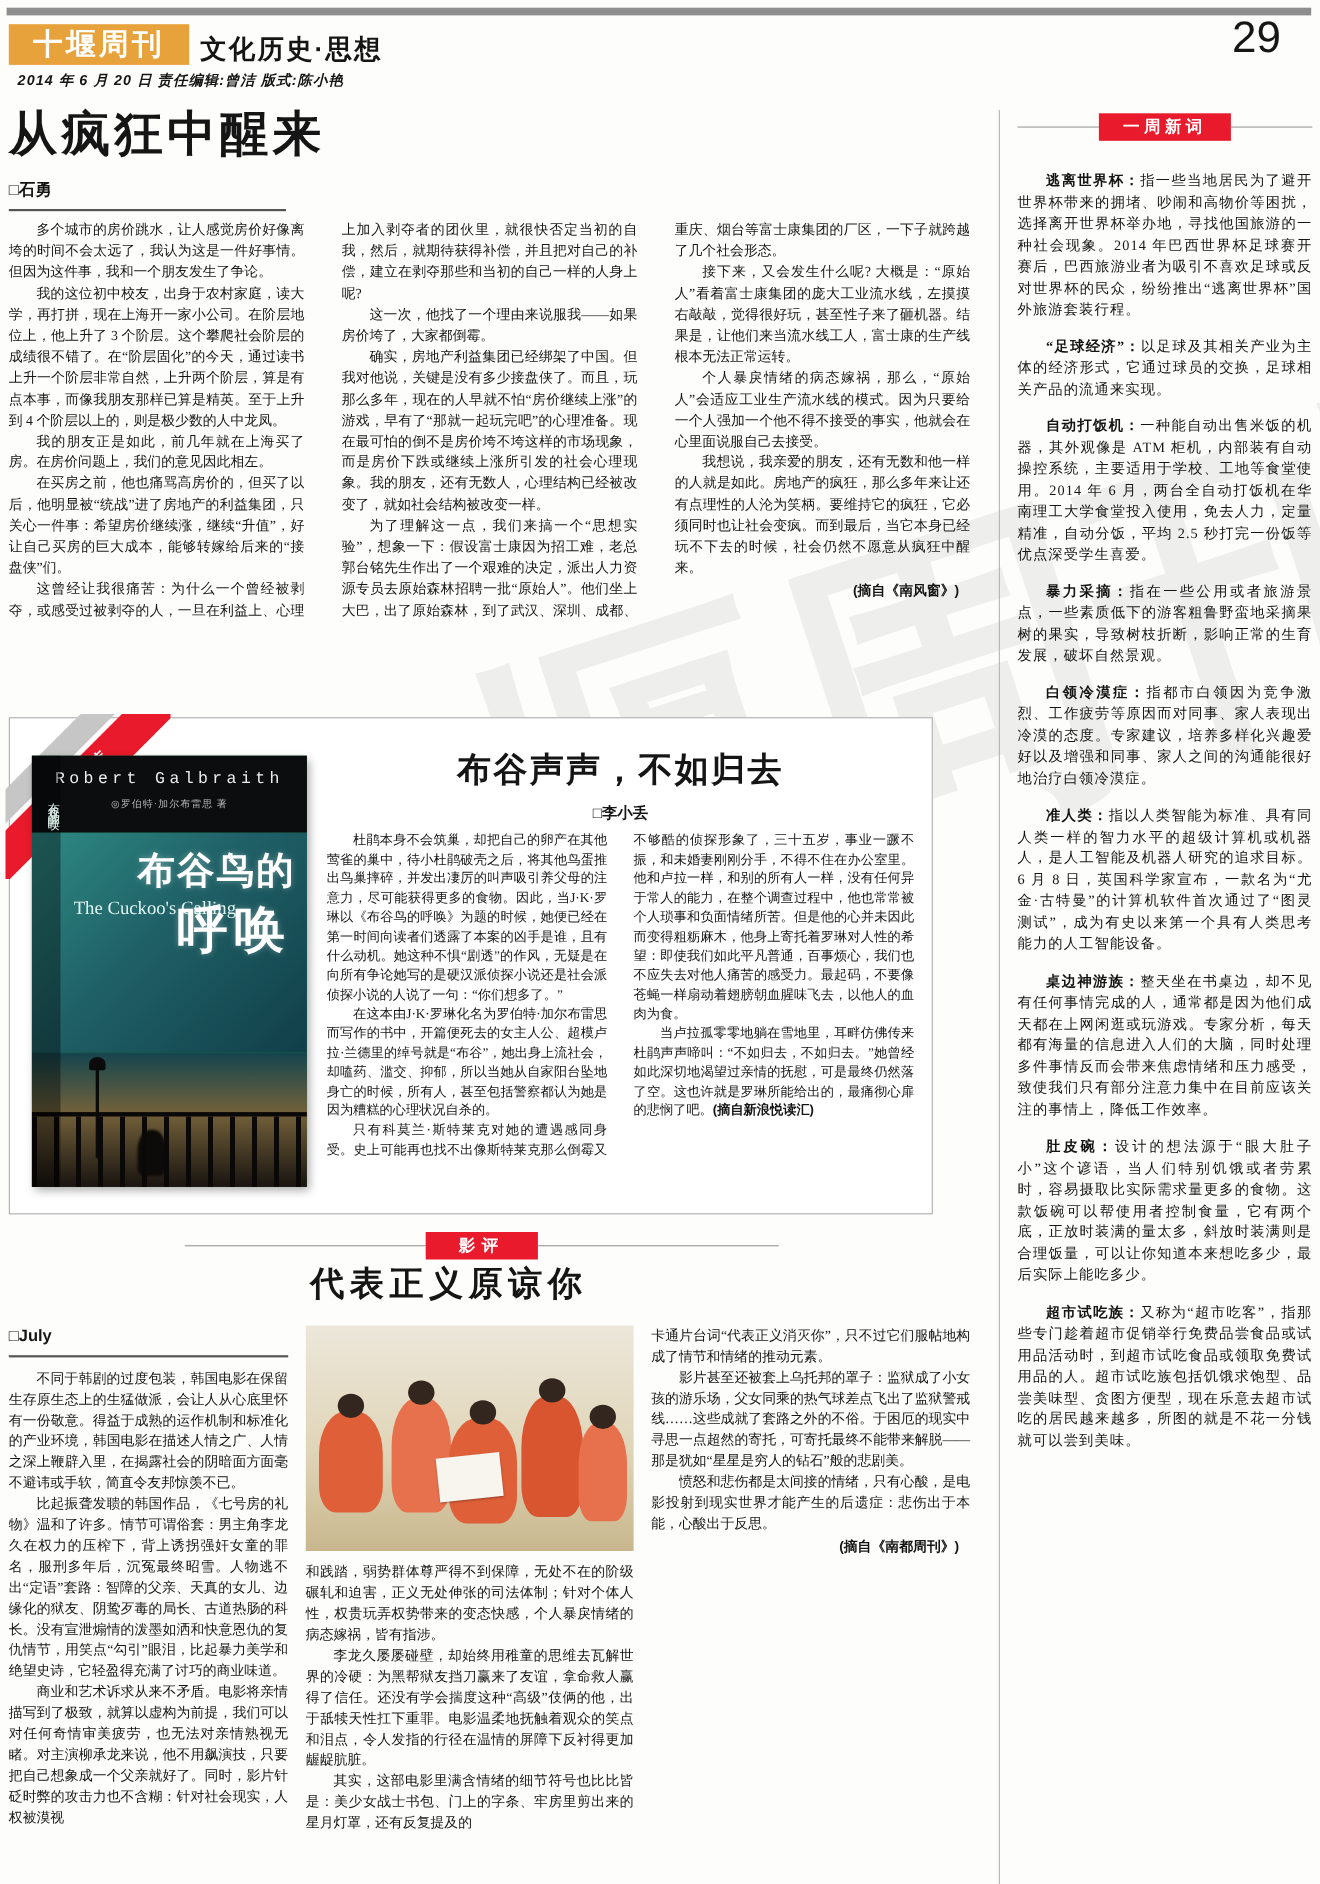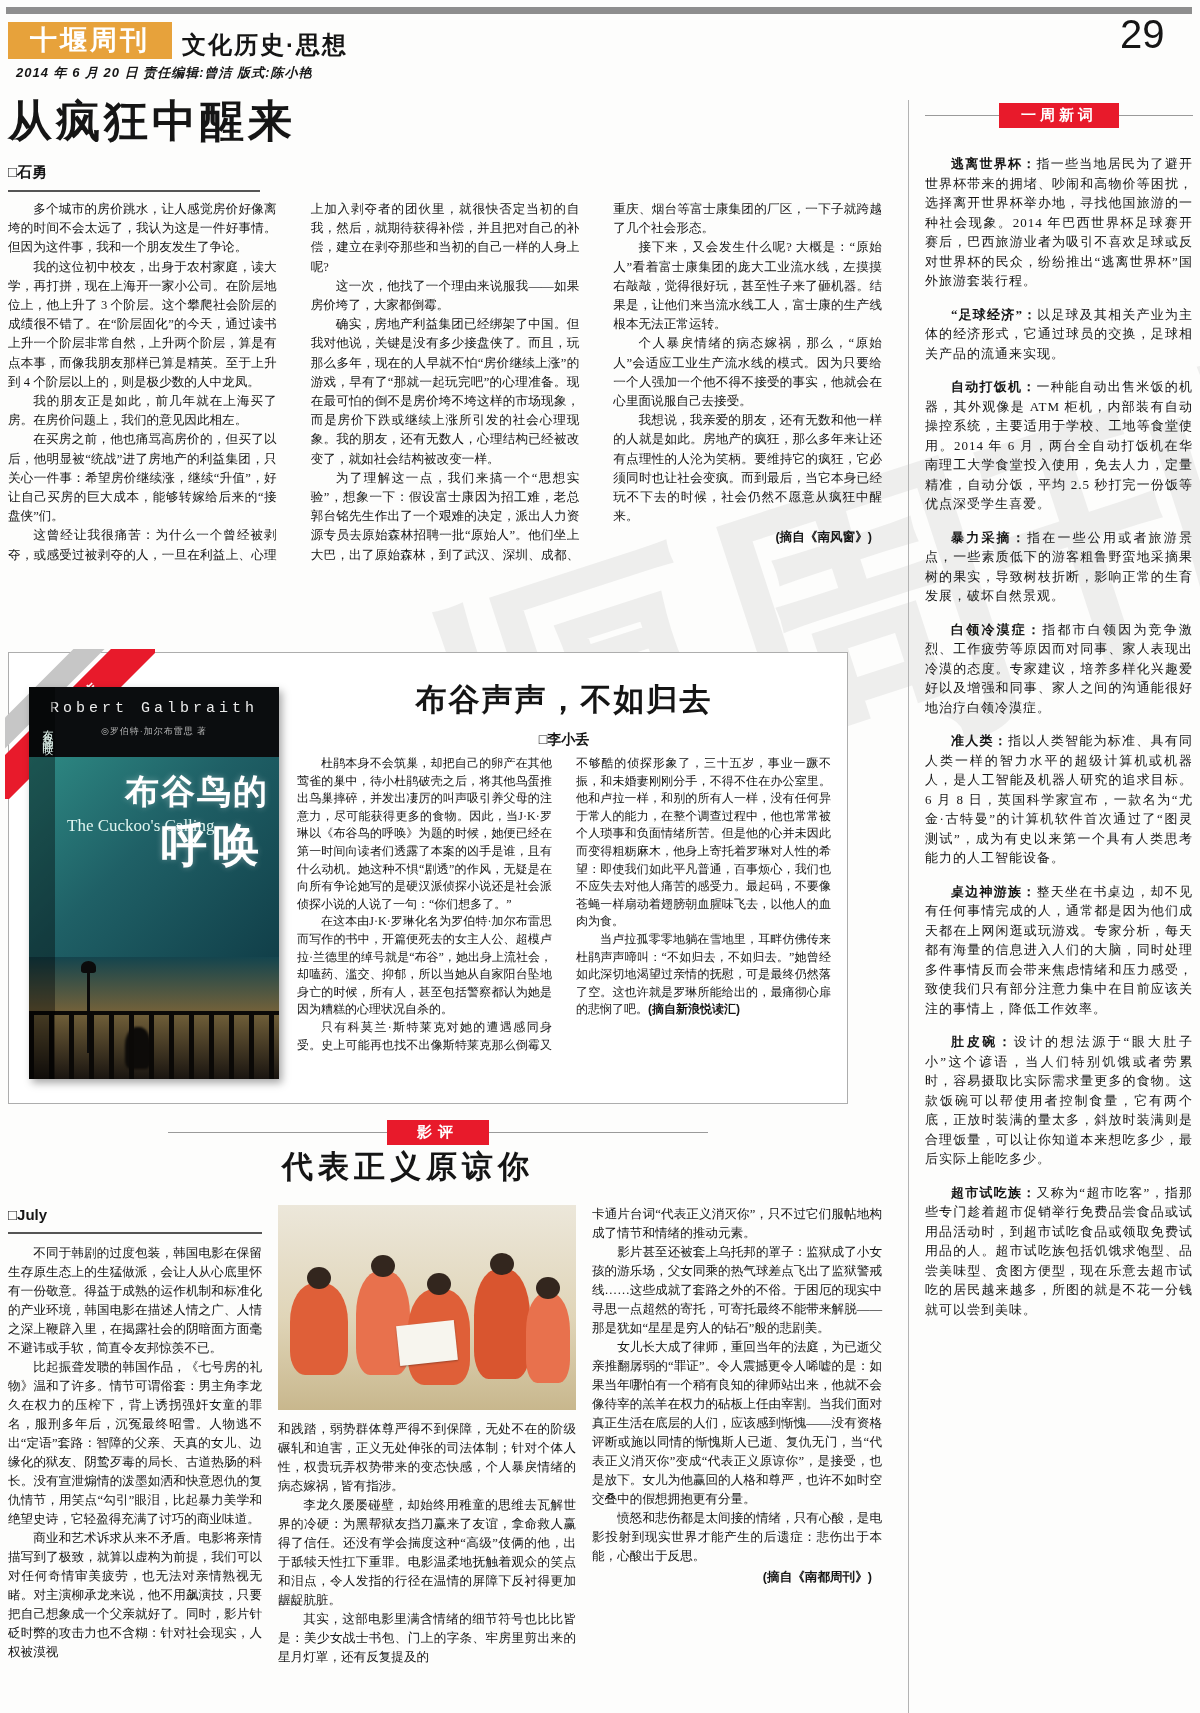--- a/index.html
+++ b/index.html
@@ -188,21 +188,20 @@
         </div>
       <div class="paper"></div>
     </div>
     <p class="para noindent">和践踏，弱势群体尊严得不到保障，无处不在的阶级碾轧和迫害，正义无处伸张的司法体制；针对个体人性，权贵玩弄权势带来的变态快感，个人暴戾情绪的病态嫁祸，皆有指涉。</p>
     <p class="para">李龙久屡屡碰壁，却始终用稚童的思维去瓦解世界的冷硬：为黑帮狱友挡刀赢来了友谊，拿命救人赢得了信任。还没有学会揣度这种“高级”伎俩的他，出于舐犊天性扛下重罪。电影温柔地抚触着观众的笑点和泪点，令人发指的行径在温情的屏障下反衬得更加龌龊肮脏。</p>
     <p class="para">其实，这部电影里满含情绪的细节符号也比比皆是：美少女战士书包、门上的字条、牢房里剪出来的星月灯罩，还有反复提及的</p>
   </div>
   <div class="fcol3">
     <p class="para noindent">卡通片台词“代表正义消灭你”，只不过它们服帖地构成了情节和情绪的推动元素。</p>
     <p class="para">影片甚至还被套上乌托邦的罩子：监狱成了小女孩的游乐场，父女同乘的热气球差点飞出了监狱警戒线……这些成就了套路之外的不俗。于困厄的现实中寻思一点超然的寄托，可寄托最终不能带来解脱——那是犹如“星星是穷人的钻石”般的悲剧美。</p>
-    <p class="para">女儿长大成了律师，重回当年的法庭，为已逝父亲推翻孱弱的“罪证”。令人震撼更令人唏嘘的是：如果当年哪怕有一个稍有良知的律师站出来，他就不会像待宰的羔羊在权力的砧板上任由宰割。当我们面对真正生活在底层的人们，应该感到惭愧——没有资格评断或施以同情的惭愧斯人已逝、复仇无门，当“代表正义消灭你”变成“代表正义原谅你”，是接受，也是放下。女儿为他赢回的人格和尊严，也许不如时空交叠中的假想拥抱更有分量。</p>
     <p class="para">愤怒和悲伤都是太间接的情绪，只有心酸，是电影投射到现实世界才能产生的后遗症：悲伤出于本能，心酸出于反思。</p>
     <p class="attr-line">(摘自《南都周刊》)</p>
   </div>
 </div>
 
 <div class="sidebar">
   <div class="rule-badge" style="position:relative;width:268px;align-items:center;">
     <div class="rule"></div>
     <div class="badge" style="padding:3px 22px;letter-spacing:4px;">一周新词</div>
     <div class="rule"></div>

